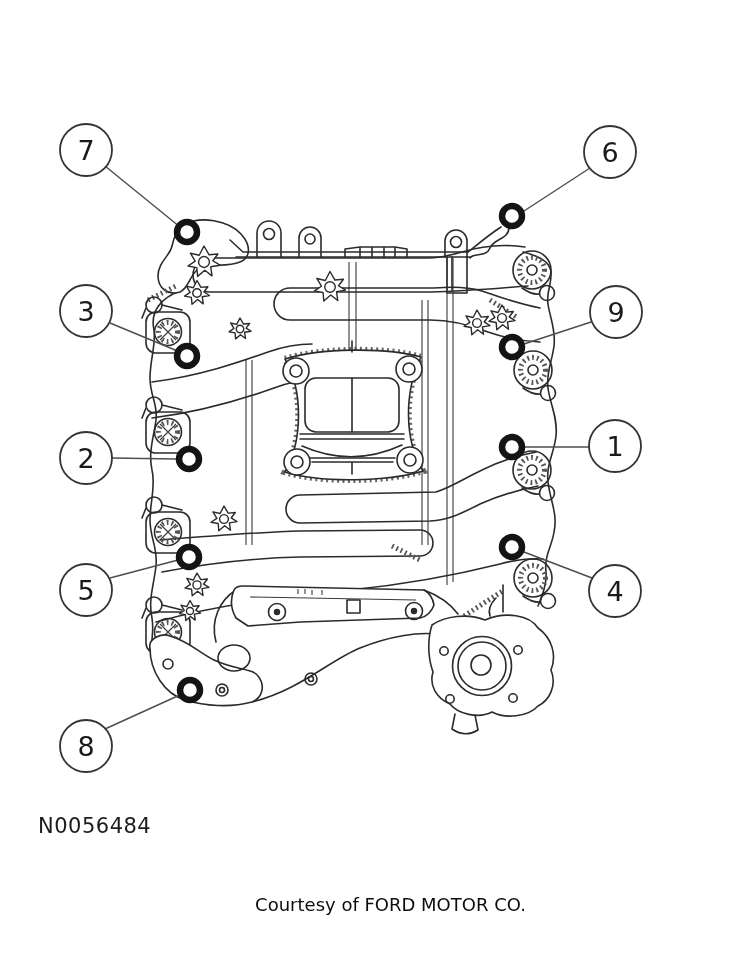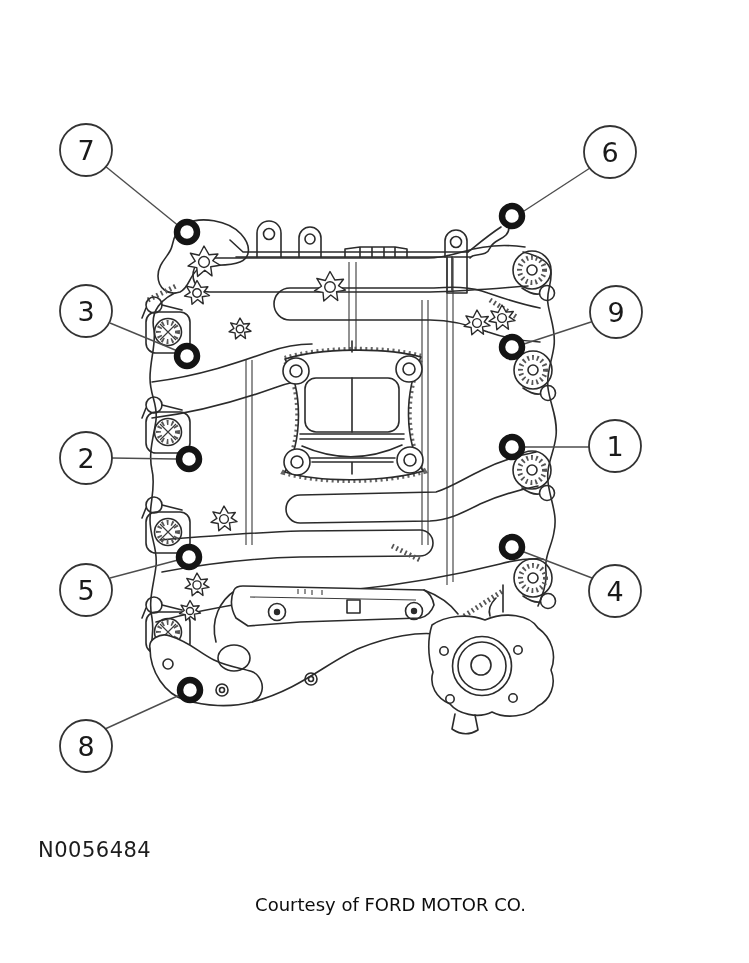--- a/index.html
+++ b/index.html
@@ -16,21 +16,21 @@
     overflow: hidden;
   }
   .diagram-svg {
     position: absolute;
     left: 0;
     top: 0;
   }
   .ref-number {
     position: absolute;
     left: 38px;
-    top: 838px;
+    top: 814px;
     font-size: 21px;
     color: #1c1c1c;
     letter-spacing: 0.5px;
   }
   .caption {
     position: absolute;
     left: 0;
     top: 894px;
     width: 749px;
     text-align: center;

